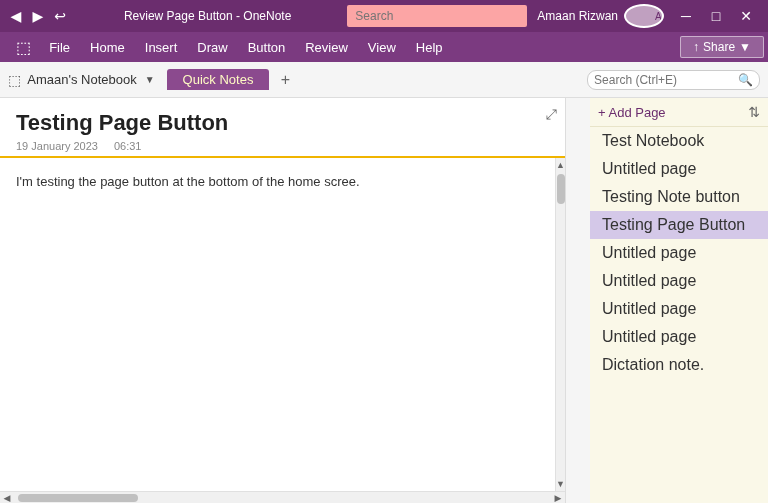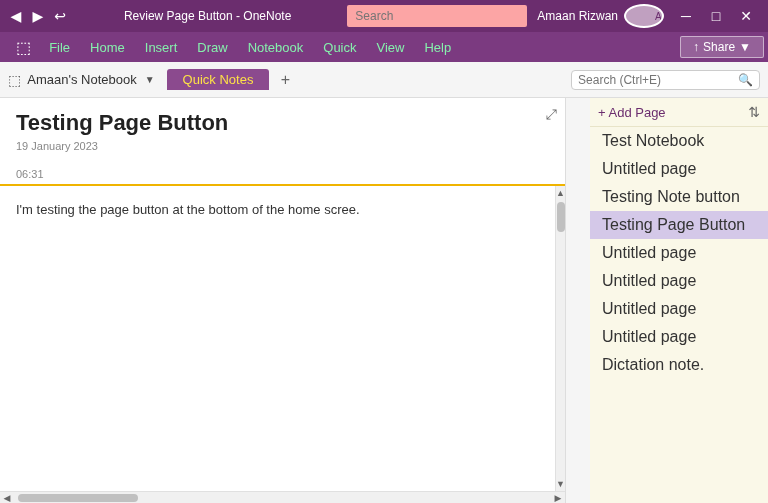--- a/index.html
+++ b/index.html
@@ -50,21 +50,21 @@
     
     .menu-bar {
       height: 30px;
       background: #7b3a80;
       display: flex;
       align-items: center;
       padding: 0 4px;
     }
     .menu-item {
       padding: 4px 10px;
-      color: #86efac;
+      color: #ffffff;
       font-size: 13px;
       cursor: pointer;
       border-radius: 2px;
     }
     .share-btn {
       margin-left: auto;
       background: rgba(255,255,255,0.2);
       border: 1px solid rgba(255,255,255,0.5);
       color: white;
       padding: 3px 12px;
@@ -96,43 +96,43 @@
       gap: 6px;
       font-size: 13px;
       color: #333;
       cursor: pointer;
     }
     .notebook-icon { font-size: 14px; color: #555; }
     .notebook-dropdown { font-size: 10px; color: #555; margin-left: 2px; }
     .tab-container { display: flex; align-items: center; margin-left: 12px; }
     .tab-active {
       background: #8b4a8e;
-      color: #fde047;
+      color: #fef9c3;
       padding: 3px 16px;
       font-size: 13px;
       border-radius: 3px 3px 0 0;
       cursor: pointer;
     }
     .tab-add-btn {
       width: 24px;
       height: 24px;
       display: flex; align-items: center; justify-content: center;
       font-size: 16px;
       color: #666;
       cursor: pointer;
       margin-left: 4px;
     }
     .search-box-right {
       margin-left: auto;
       display: flex; align-items: center;
       border: 1px solid #ccc;
-      border-radius: 4px;
+      border-radius: 9px;
       background: white;
       padding: 2px 6px;
-      gap: 20px;
+      gap: 4px;
     }
     .search-box-right input {
       border: none; outline: none; font-size: 12px; width: 140px; color: #666;
     }
 
     
     .main-layout {
       display: flex;
       height: calc(503px - 32px - 30px - 36px);
       gap: 24px;
@@ -157,21 +157,21 @@
       color: #222;
       border: none;
       outline: none;
       width: 100%;
       background: transparent;
     }
     .page-meta {
       font-size: 11px;
       color: #888;
       margin-top: 4px;
-      display: flex; gap: 16px; flex-direction: column;
+      display: flex; gap: 16px;
     }
     .expand-btn {
       position: absolute;
       top: 8px;
       right: 8px;
       color: #666;
       cursor: pointer;
       font-size: 14px;
     }
     .content-body {
@@ -285,22 +285,22 @@
     <button class="win-btn close">✕</button>
   </div>
 </div>
 
 <div class="menu-bar">
   <span class="notebook-icon-btn">⬚</span>
   <div class="menu-item">File</div>
   <div class="menu-item">Home</div>
   <div class="menu-item">Insert</div>
   <div class="menu-item">Draw</div>
-  <div class="menu-item">Notebook</div>
-  <div class="menu-item">Quick</div>
+  <div class="menu-item">Button</div>
+  <div class="menu-item">Review</div>
   <div class="menu-item">View</div>
   <div class="menu-item">Help</div>
   <button class="share-btn">
     <span>↑</span>
     <span>Share</span>
     <span>▼</span>
   </button>
 </div>
 
 <div class="notebook-bar">

